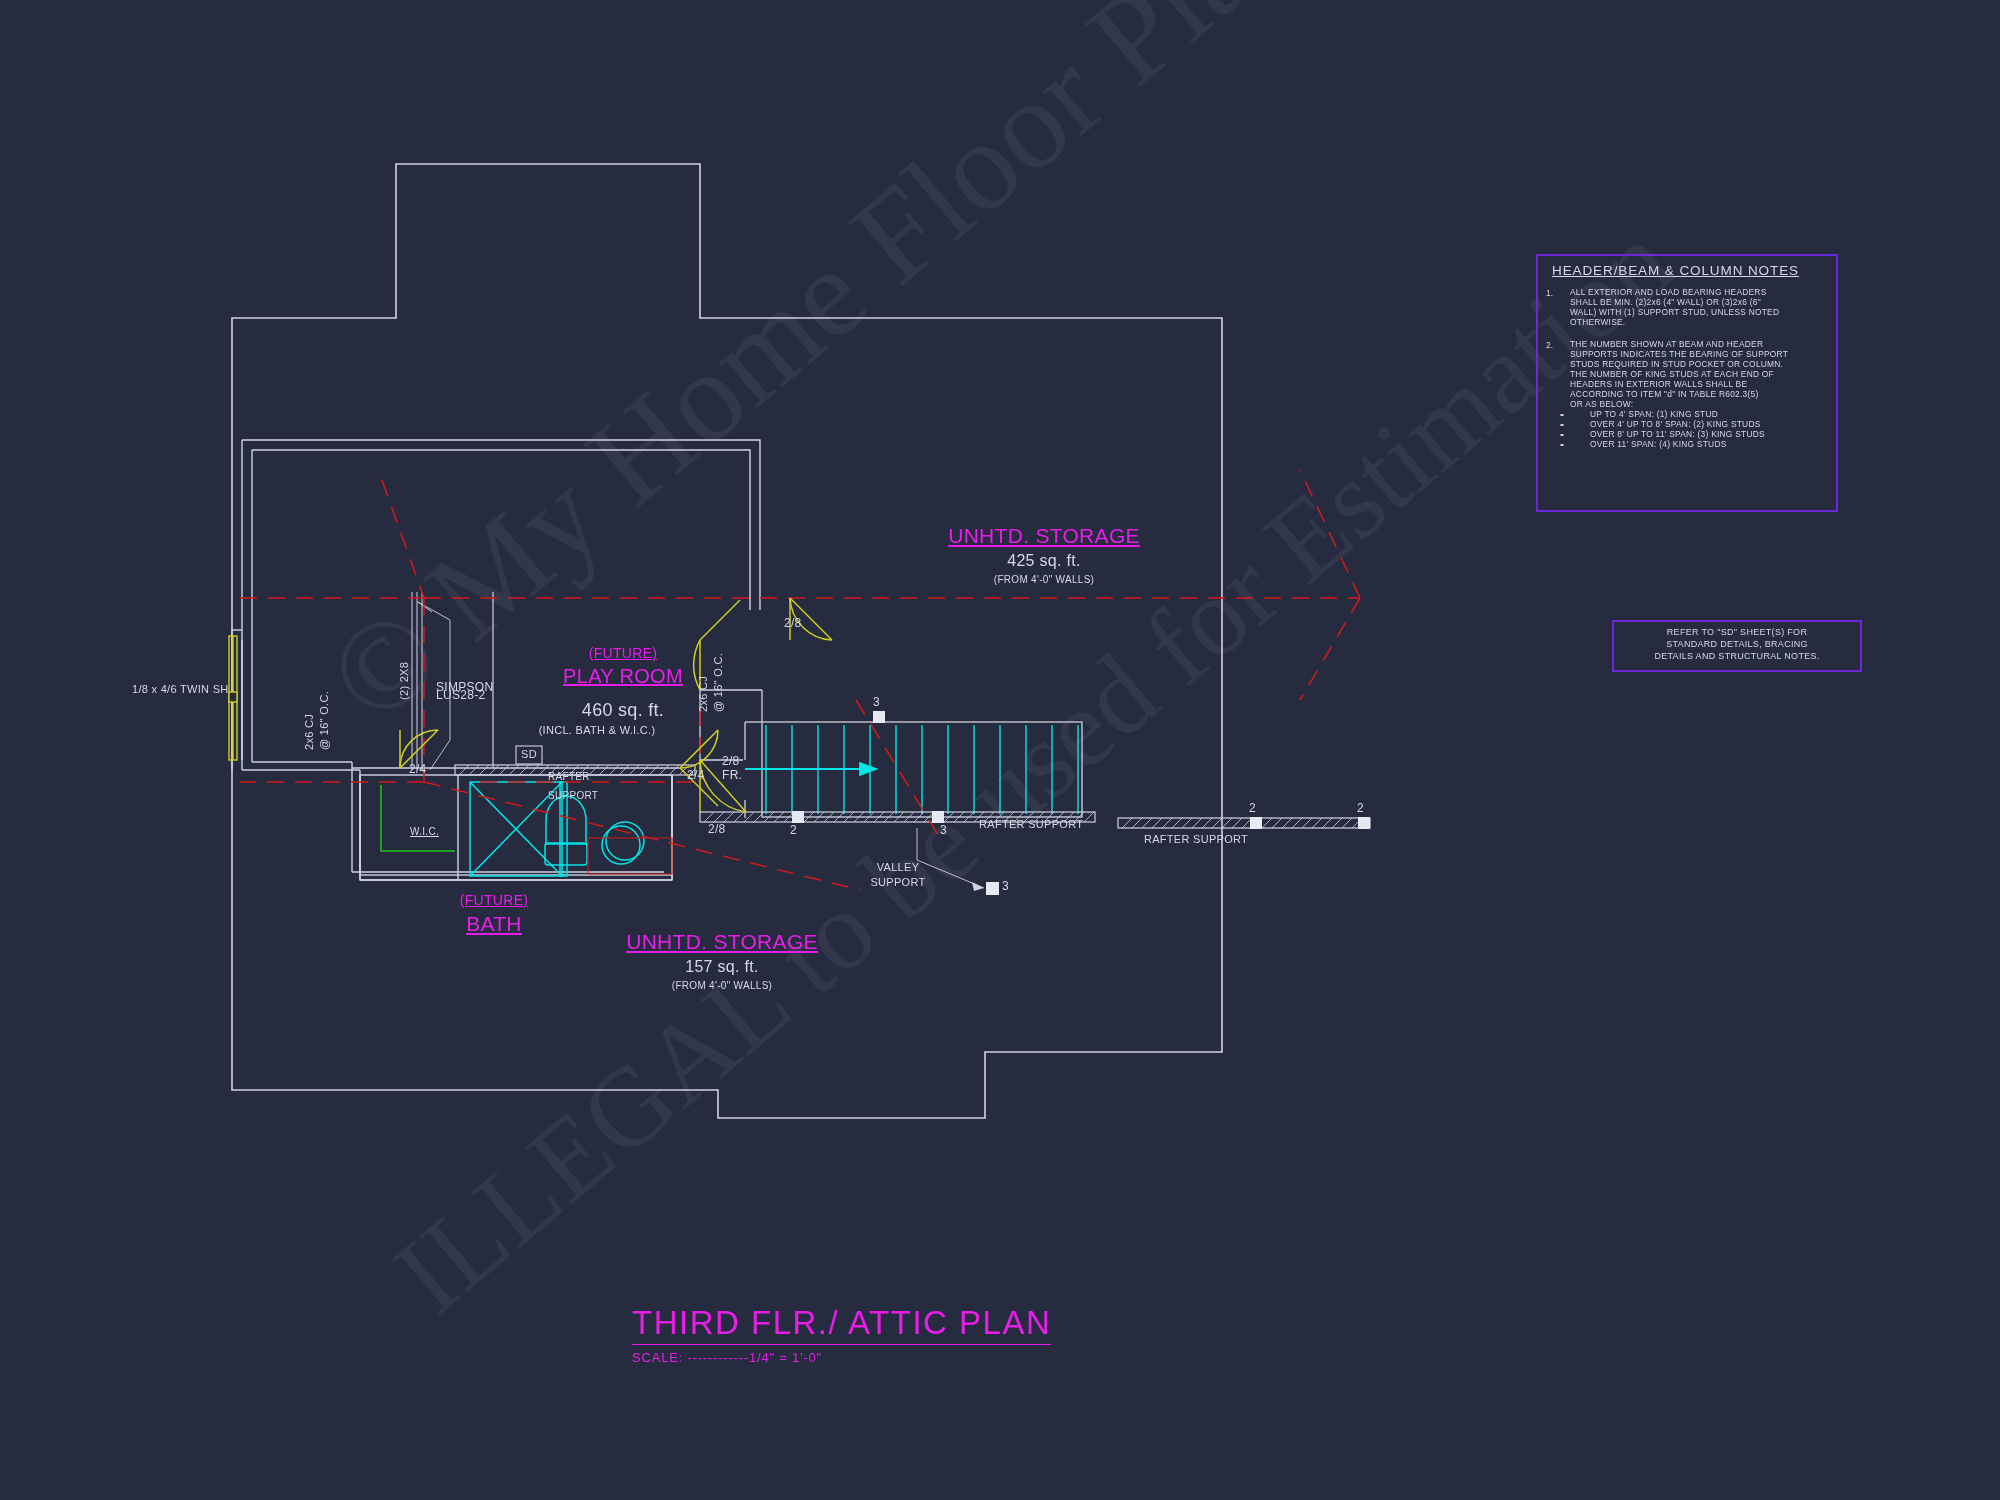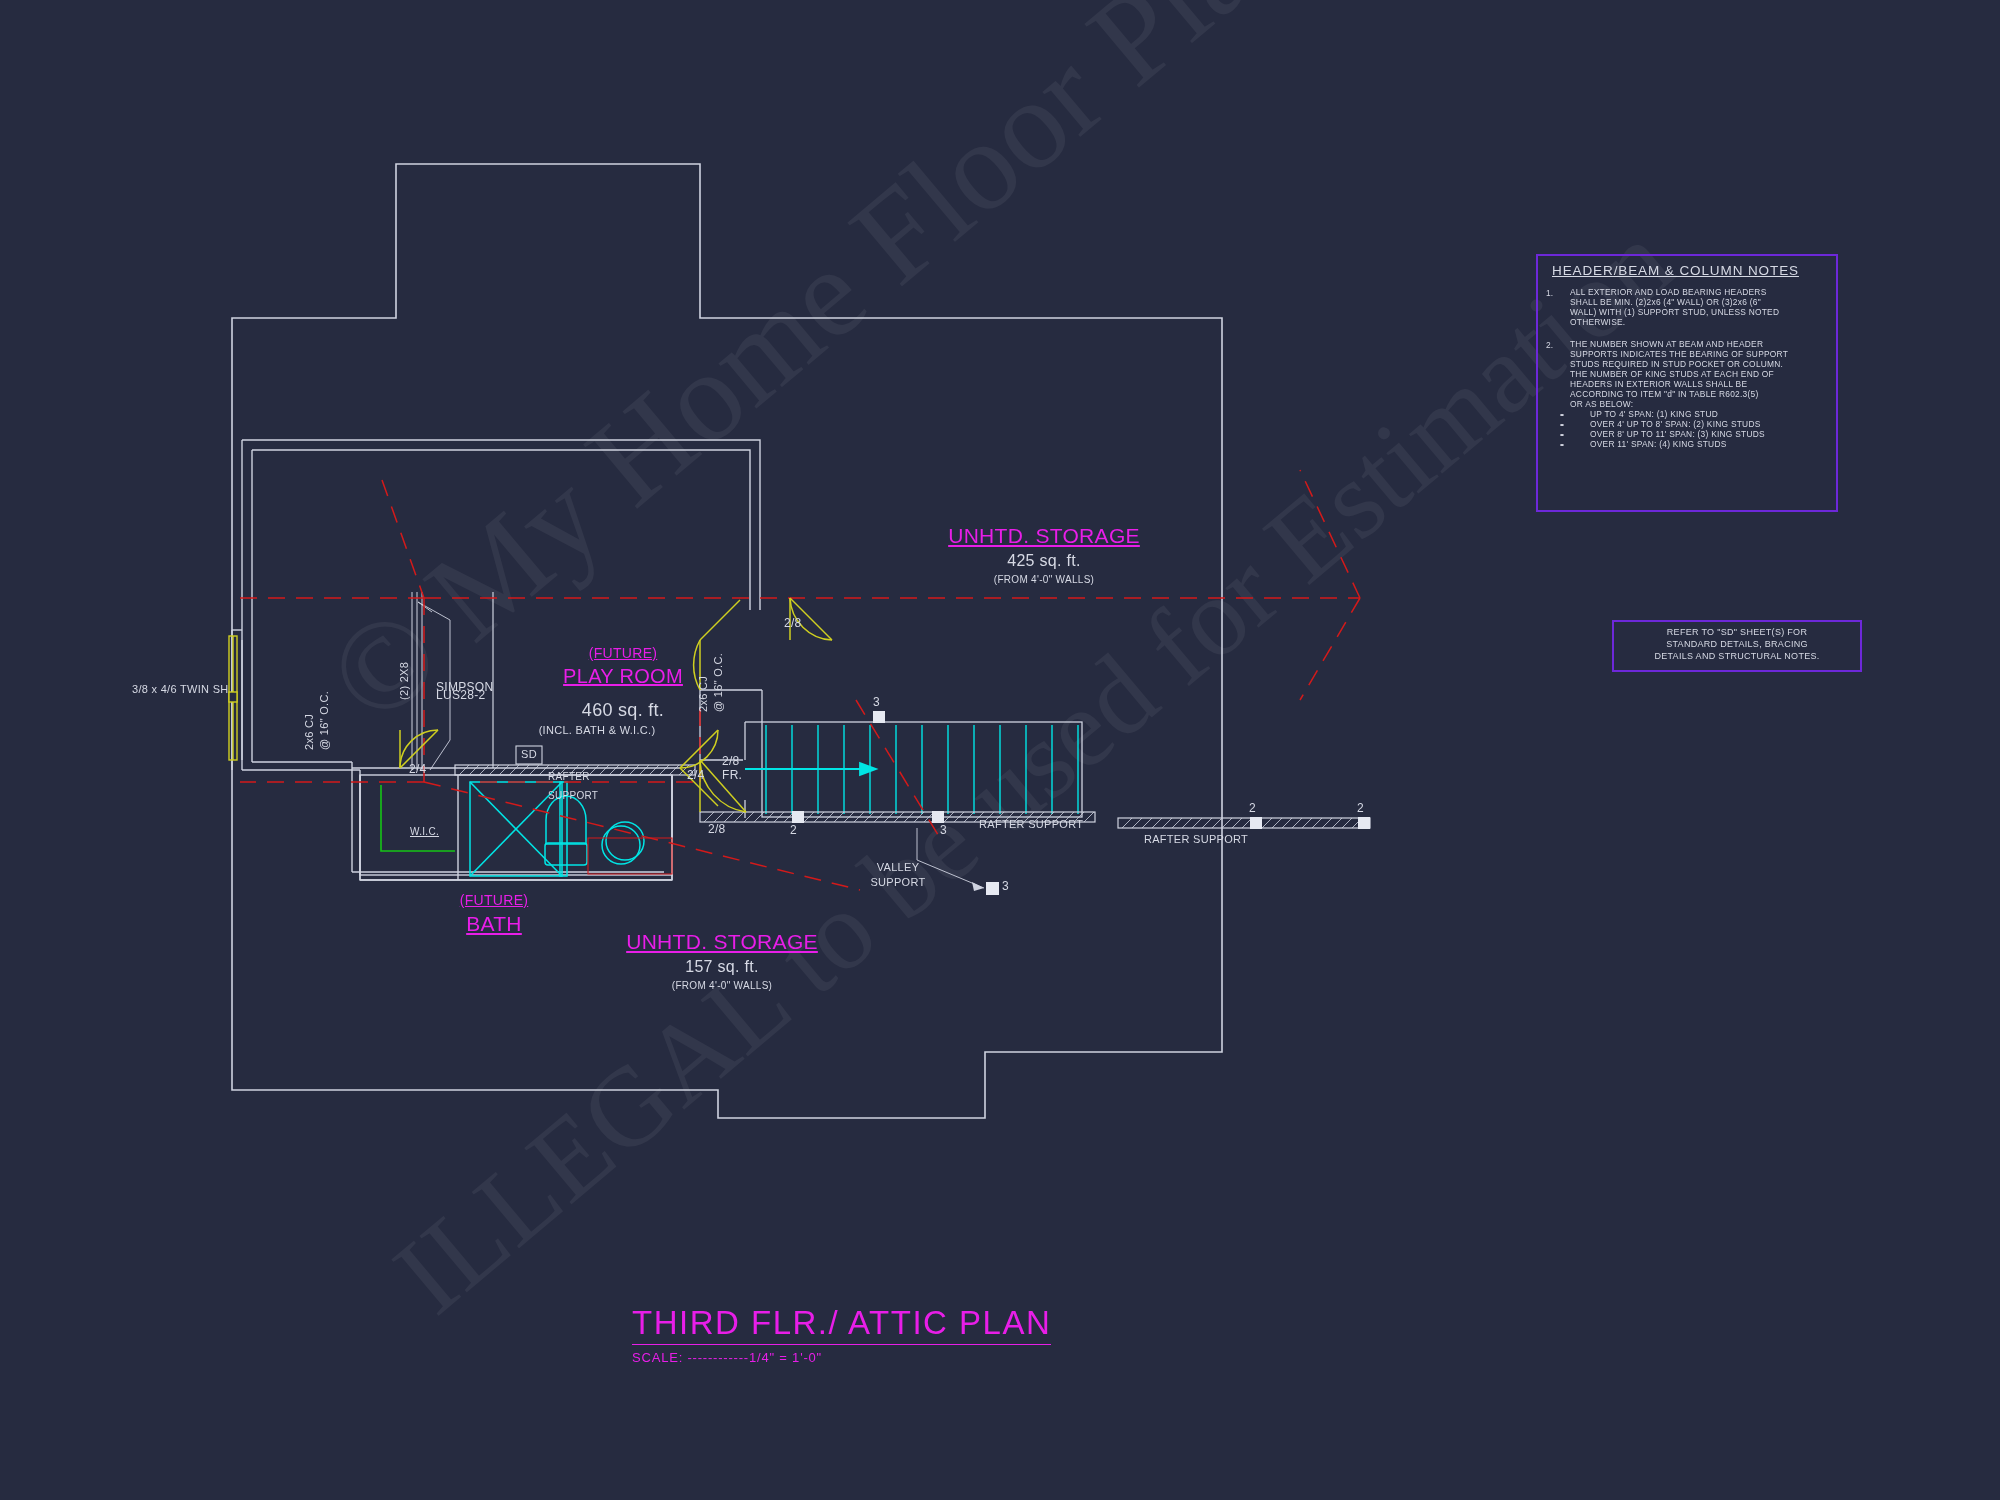--- a/index.html
+++ b/index.html
@@ -385,21 +385,21 @@
 
   <div class="lbl mu t21 ctr" style="left:722px;top:930px;">UNHTD. STORAGE</div>
   <div class="lbl w t16 ctr" style="left:722px;top:958px;">157 sq. ft.</div>
   <div class="lbl w t10 ctr" style="left:722px;top:980px;">(FROM 4'-0" WALLS)</div>
 
   <div class="lbl mu t14 ctr" style="left:494px;top:892px;">(FUTURE)</div>
   <div class="lbl mu t21 ctr" style="left:494px;top:912px;">BATH</div>
 
   <div class="lbl wu t13" style="left:410px;top:826px;">W.I.C.</div>
 
-  <div class="lbl w t11" style="left:132px;top:683px;">3/8 x 4/6 TWIN SH</div>
+  <div class="lbl w t11" style="left:132px;top:683px;">1/8 x 4/6 TWIN SH</div>
 
   <div class="lbl w t11 vert" style="left:303px;top:750px;">2x6 CJ</div>
   <div class="lbl w t11 vert" style="left:318px;top:750px;">@ 16" O.C.</div>
 
   <div class="lbl w t11 vert" style="left:697px;top:712px;">2x6 CJ</div>
   <div class="lbl w t11 vert" style="left:712px;top:712px;">@ 16" O.C.</div>
 
   <div class="lbl w t11 vert" style="left:398px;top:700px;">(2) 2X8</div>
 
   <div class="lbl w t12" style="left:436px;top:680px;">SIMPSON</div>

